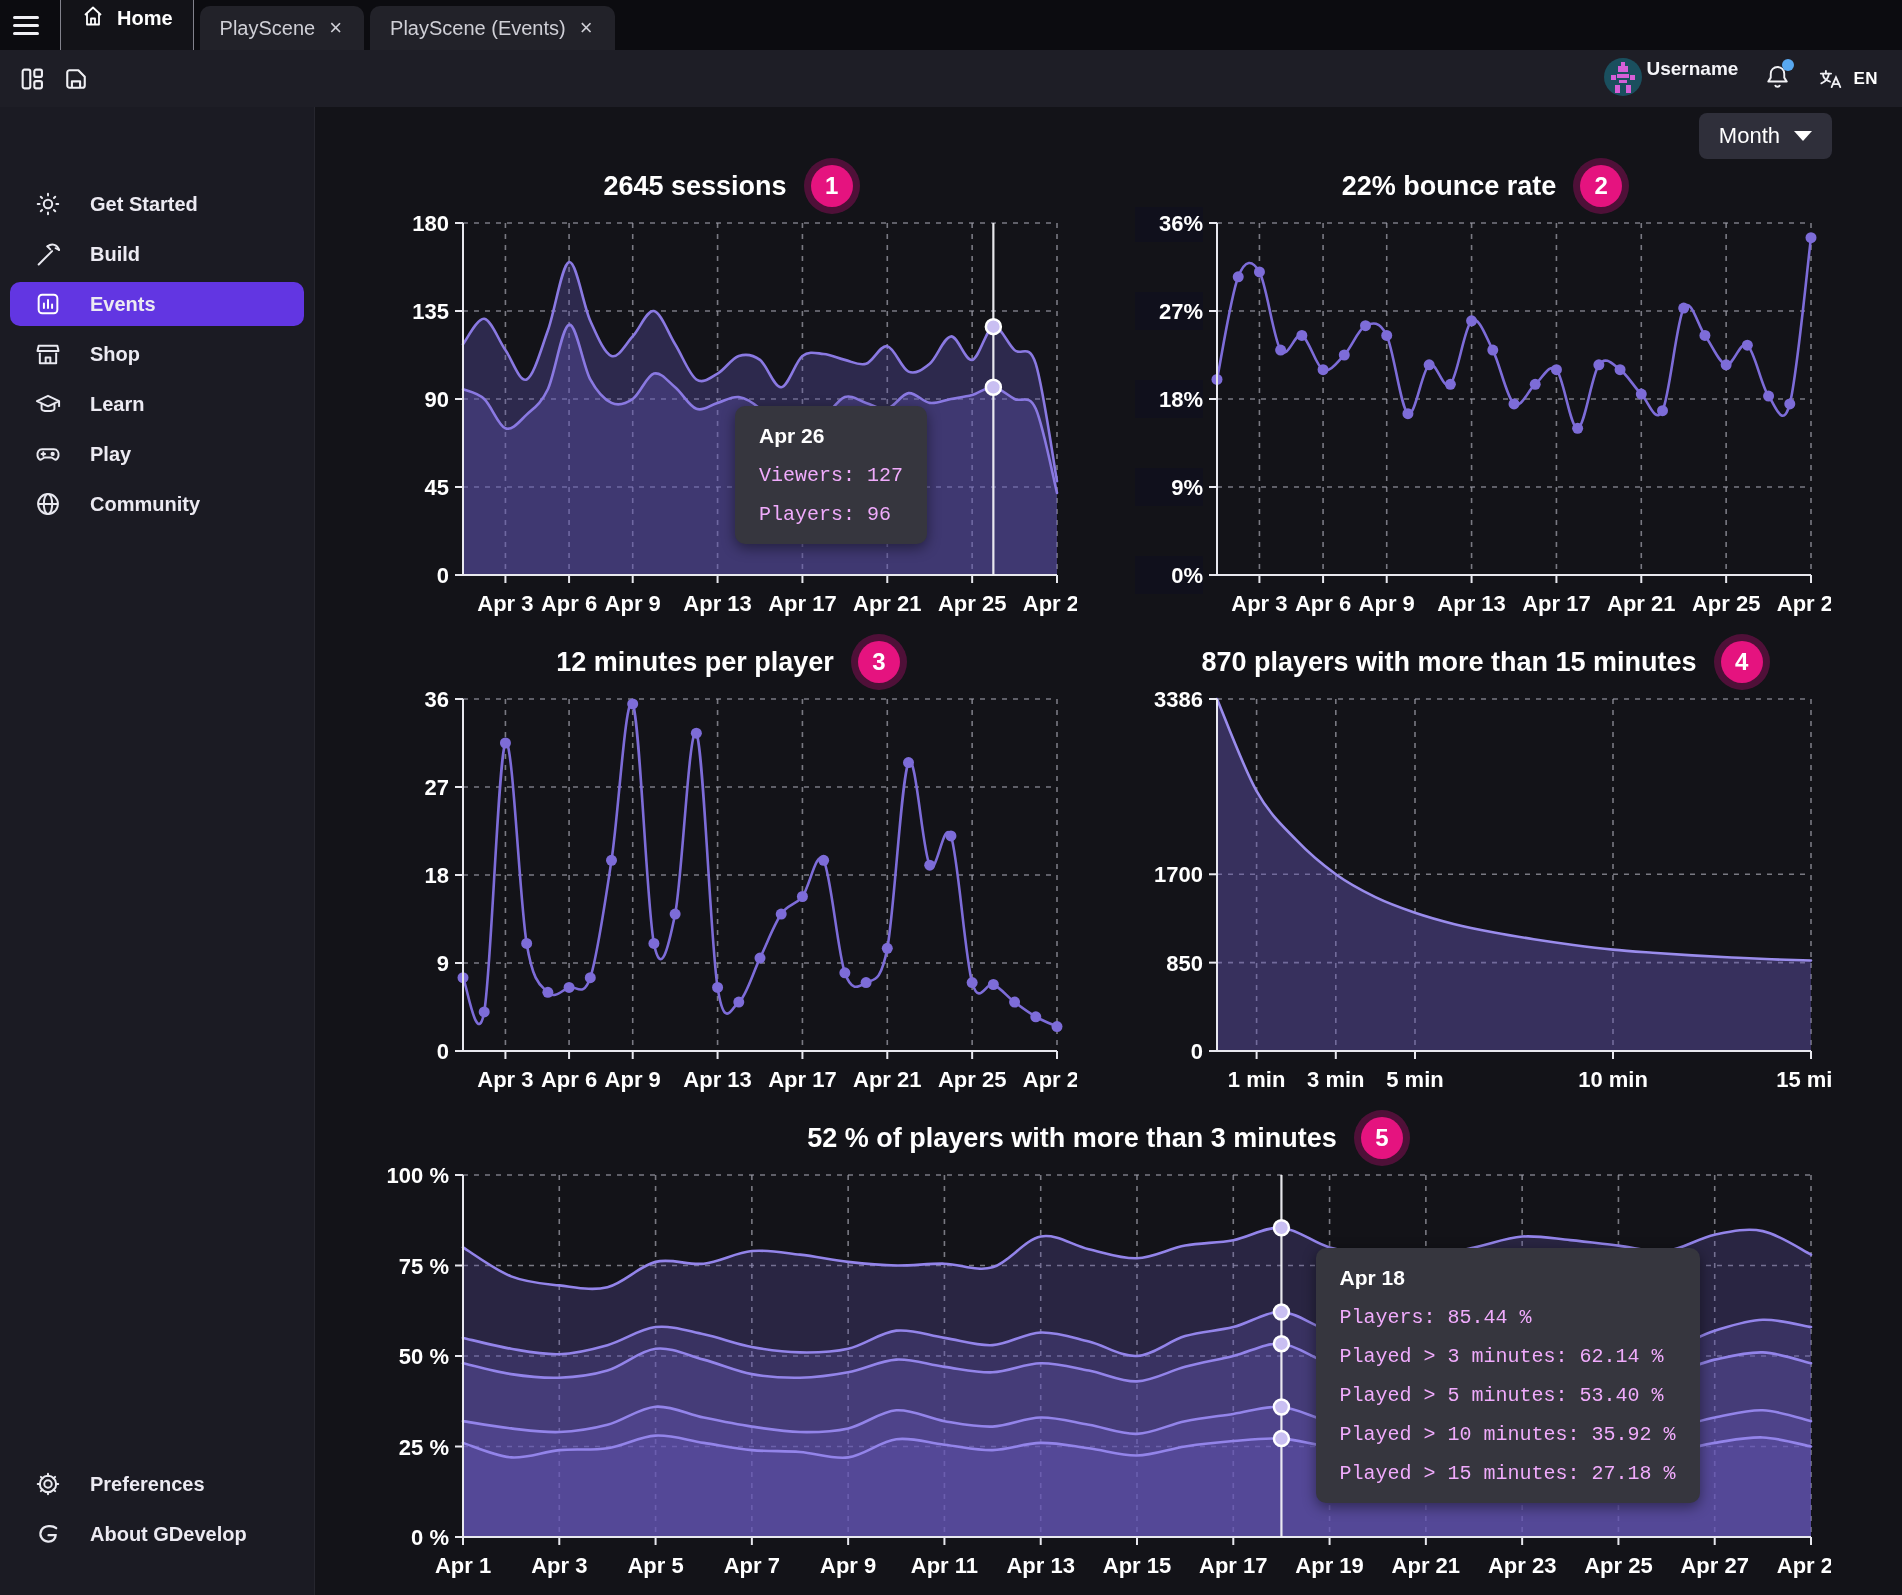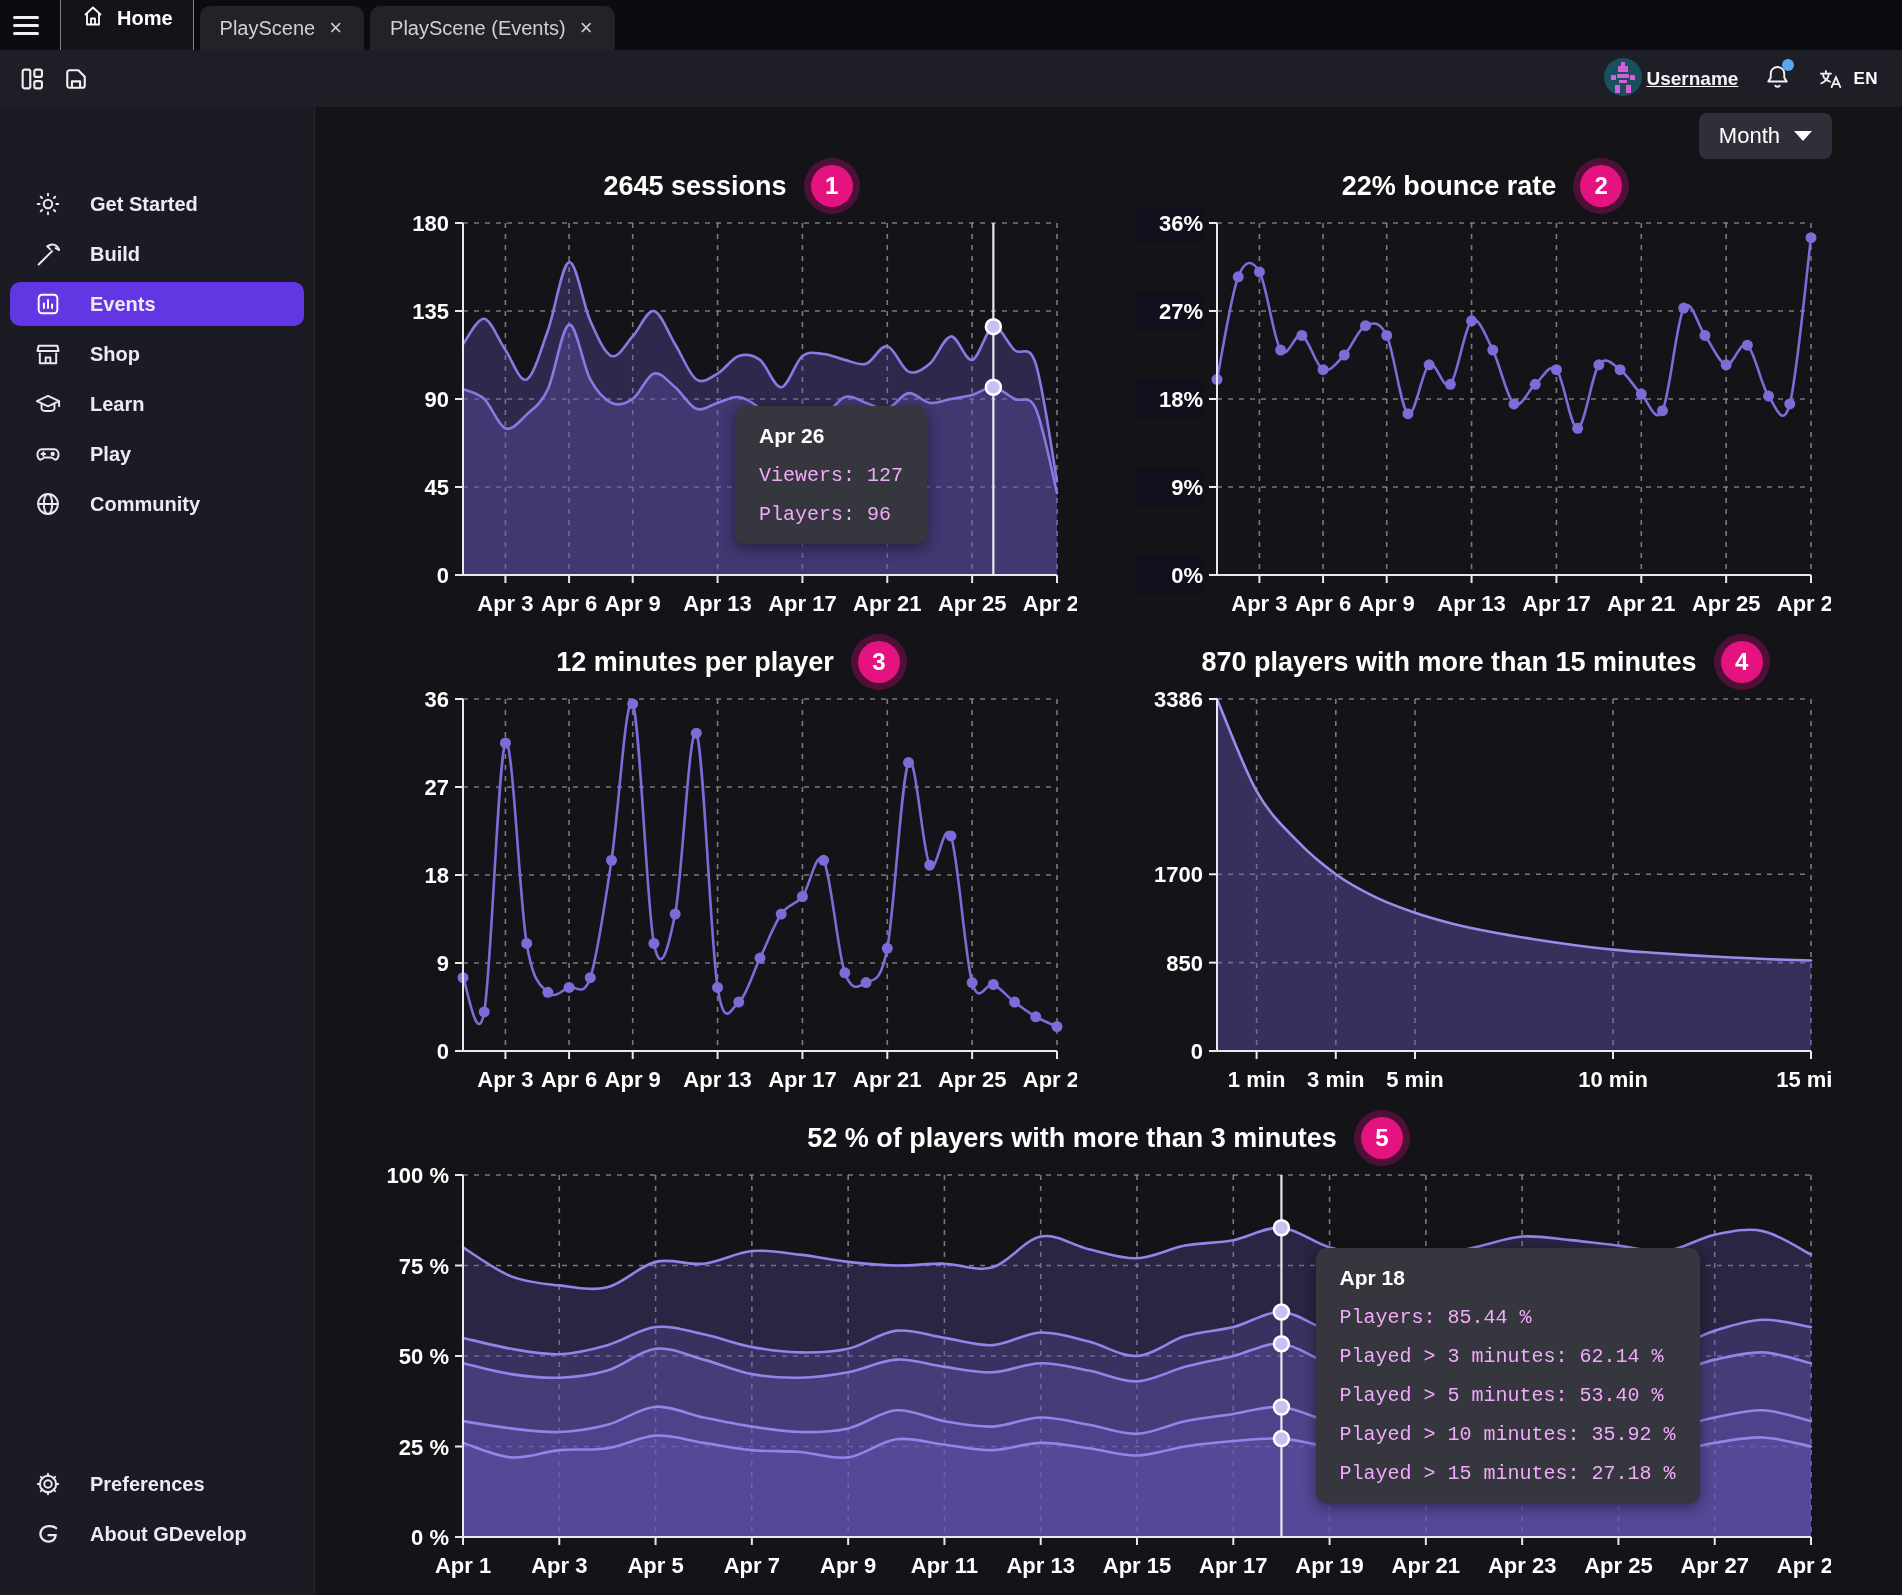--- a/index.html
+++ b/index.html
@@ -39,21 +39,21 @@
   
   .toolbar {
     height:57px; background:#1e1e26;
     display:flex; align-items:center; padding:0 24px 0 10px;
   }
   .icon-btn {
     width:44px; height:44px; background:none; border:none;
     display:flex; align-items:center; justify-content:center; cursor:pointer;
   }
   .toolbar-right { margin-left:auto; display:flex; align-items:center; gap:26px; }
-  .user-chip { display:flex; align-items:center; gap:4px; cursor:pointer;text-decoration:underline; }
+  .user-chip { display:flex; align-items:flex-start; gap:4px; cursor:pointer; }
   .username { font-size:19px; font-weight:700; color:#f4f4f8; }
   .bell-wrap { position:relative; }
   .bell-dot {
     position:absolute; top:-4px; right:-3px; width:12px; height:12px;
     border-radius:50%; background:#58a8f0;
   }
   .lang { display:flex; align-items:center; gap:10px; cursor:pointer; }
   .lang-code { font-size:17px; font-weight:700; letter-spacing:.5px; }
 
   

